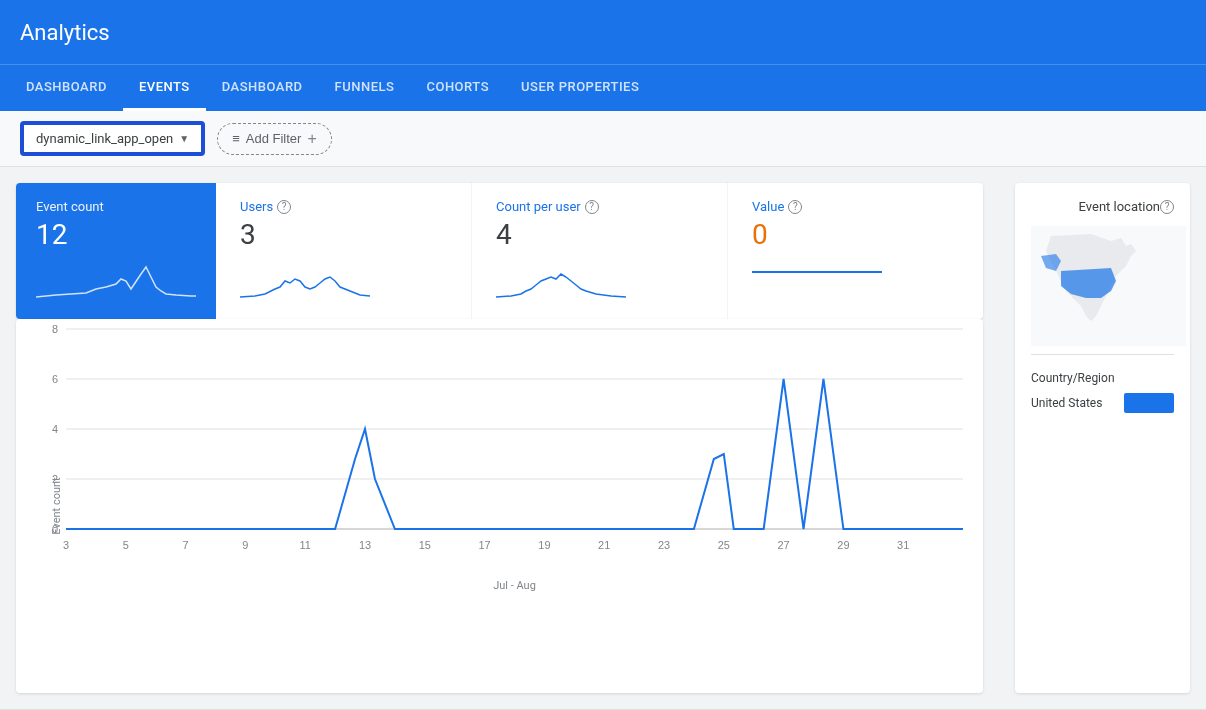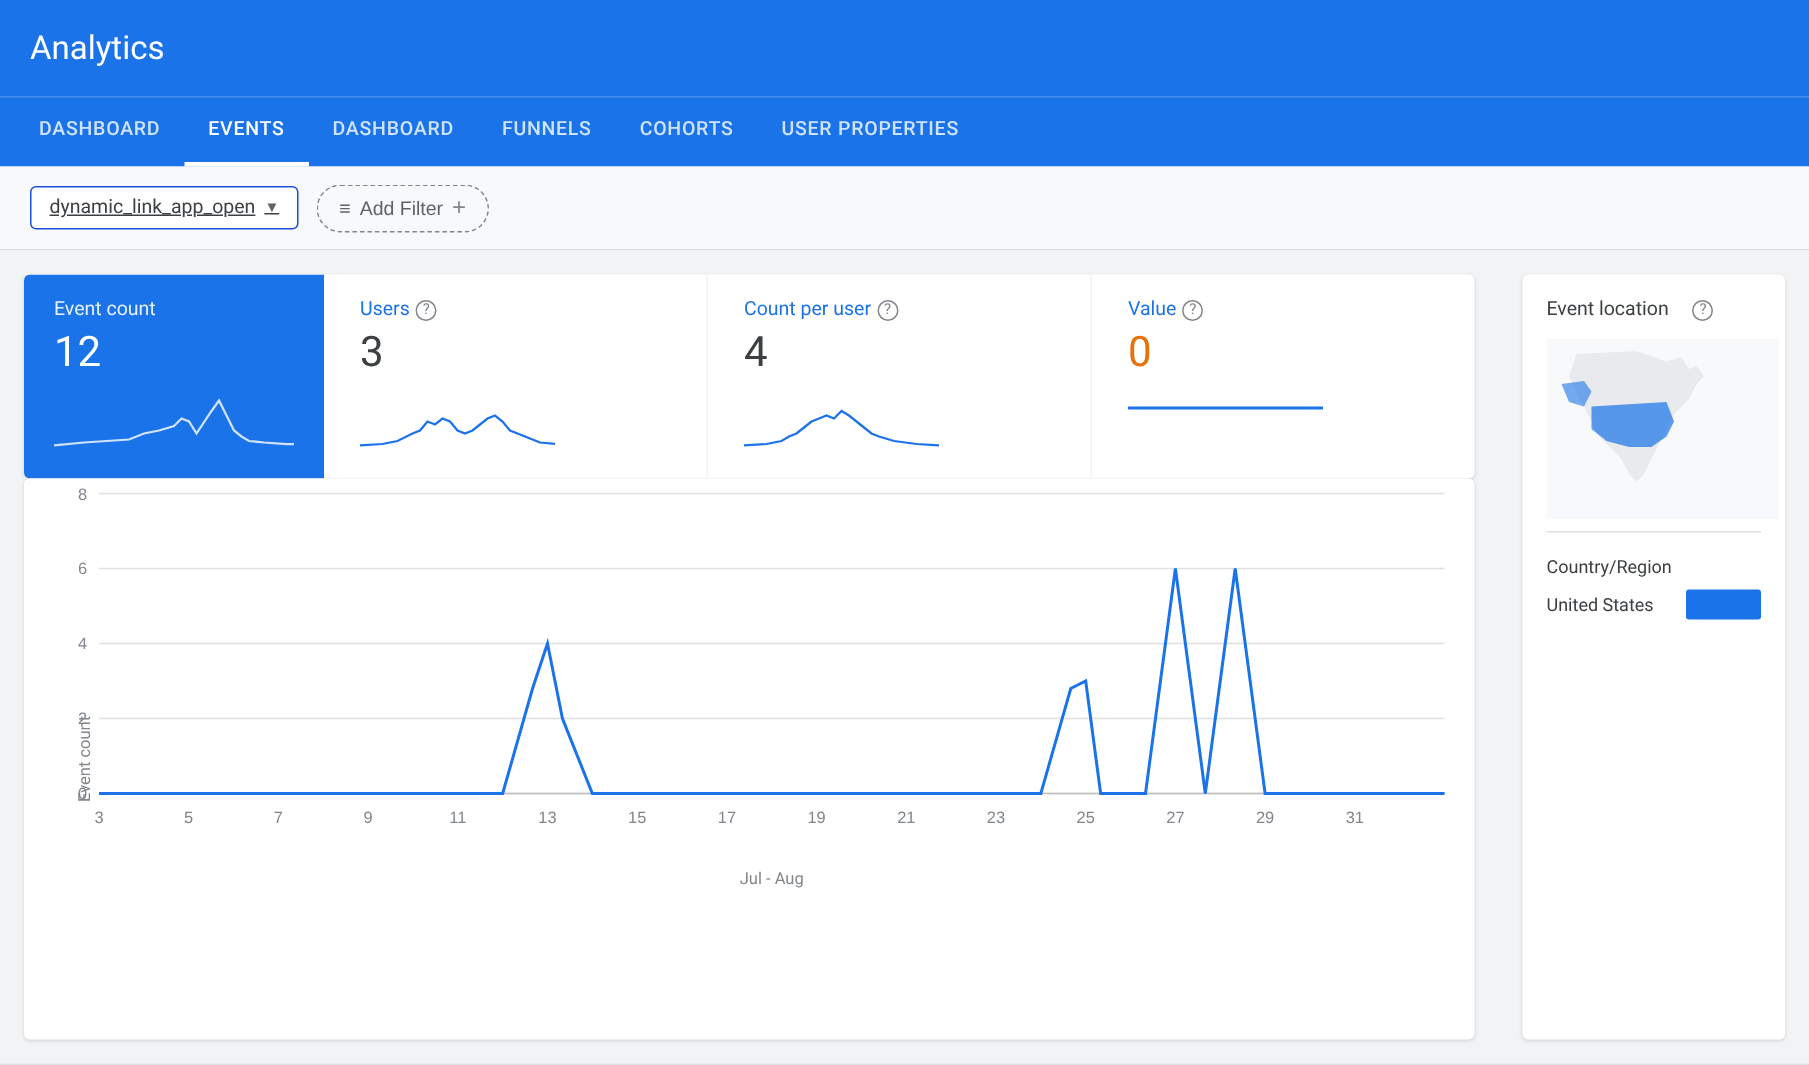--- a/index.html
+++ b/index.html
@@ -49,27 +49,26 @@
       align-items: center;
       gap: 12px;
       border-bottom: 1px solid #e0e0e0;
       height: 56px;
     }
     .filter-dropdown {
       display: flex;
       align-items: center;
       gap: 6px;
       background: white;
-      border: 1px solid #1d4ed8;
+      border: 4px solid #1d4ed8;
       border-radius: 4px;
       padding: 6px 12px;
       font-size: 13px;
       cursor: pointer;
       color: #3c4043;
-      text-decoration: underline;
     }
     .filter-dropdown .arrow { font-size: 10px; color: #5f6368; }
     .add-filter-btn {
       display: flex;
       align-items: center;
       gap: 6px;
       border: 1.5px dashed #80868b;
       border-radius: 20px;
       padding: 6px 14px;
       font-size: 13px;
@@ -170,22 +169,23 @@
       box-shadow: 0 1px 3px rgba(0,0,0,0.12);
       padding: 16px;
       display: flex;
       flex-direction: column;
     }
     .map-title {
       font-size: 13px;
       color: #3c4043;
       display: flex;
       align-items: center;
-      gap: 16px;
+      gap: 0;
       margin-bottom: 12px;
+      justify-content: flex-end;
     }
 
     
     .bottom-bar {
       background: white;
       border-top: 1px solid #e0e0e0;
       padding: 10px 20px;
       font-size: 13px;
       color: #e8710a;
       height: 40px;

